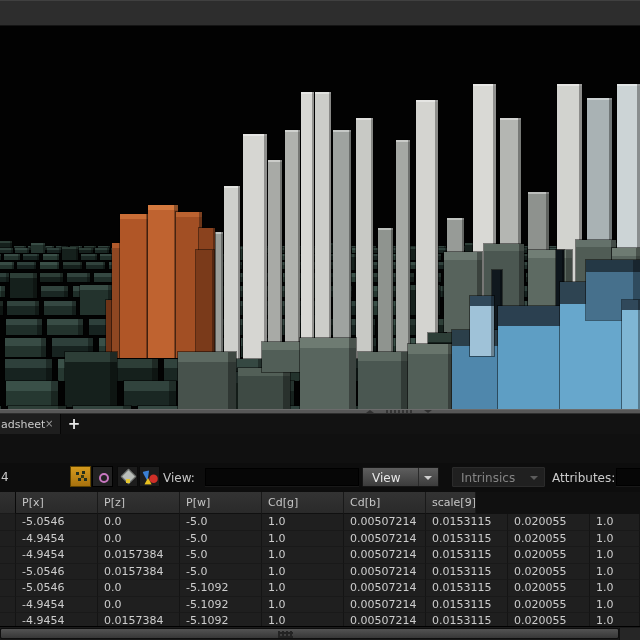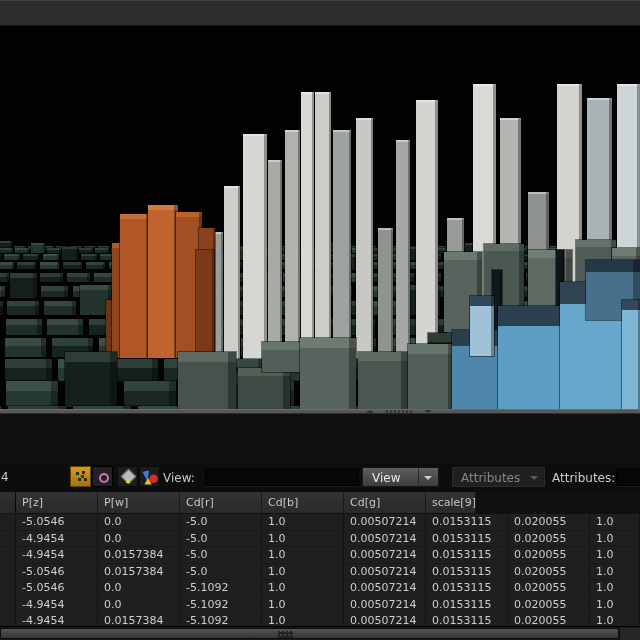--- a/index.html
+++ b/index.html
@@ -1396,20 +1396,27 @@
         <div class="vb-side" style="width: 2px; background: rgba(0, 0, 0, 0.33);"></div>
       </div>
     </div>
 
   <div id="splitter">
     <div class="tri-up" style="left:366px"></div>
     <div class="grip-dots" style="left:386px;width:26px"></div>
     <div class="tri-down" style="left:424px"></div>
   </div>
 
+  <div id="tabbar">
+    <div id="tab">
+      <span id="tab-label">adsheet</span>
+      <span id="tab-close">×</span>
+    </div>
+    <div id="newtab">+</div>
+  </div>
 
 
   <div id="ssbar">
     <span id="count-frag">4</span>
     <div class="tbtn" id="btn-points">
       <div class="dots"></div>
     </div>
     <div class="tbtn" id="btn-vertex">
       <div class="ring"></div>
     </div>
@@ -1426,34 +1433,34 @@
     </div>
     <span id="group-label">View:</span>
     <input id="group-input" class="hin" value="" style="">
     <div id="view-dd">
       <span id="view-label">View</span>
       <div id="view-arrowcell">
         <div class="dd-arrow"></div>
       </div>
     </div>
     <div id="intr-dd">
-      <span id="intr-label">Attributes</span>
+      <span id="intr-label">Intrinsics</span>
       <div class="dd-arrow"></div>
     </div>
     <span id="attr-label">Attributes:</span>
     <input id="attr-input" class="hin" value="" style="">
   </div>
 
   <div id="thead">
       <div class="hcell gut" style="width: 16px;"></div>
+      <div class="hcell" style="width: 82px;">P[x]</div>
       <div class="hcell" style="width: 82px;">P[z]</div>
       <div class="hcell" style="width: 82px;">P[w]</div>
-      <div class="hcell" style="width: 82px;">Cd[r]</div>
+      <div class="hcell" style="width: 82px;">Cd[g]</div>
       <div class="hcell" style="width: 82px;">Cd[b]</div>
-      <div class="hcell" style="width: 82px;">Cd[g]</div>
       <div class="hcell" style="width: 50px;">scale[9]</div>
     </div>
   <div id="tbody">
       <div class="trow">
         <div class="tcell gut" style="width: 16px;"></div>
         <div class="tcell" style="width: 82px;">-5.0546</div>
         <div class="tcell" style="width: 82px;">0.0</div>
         <div class="tcell" style="width: 82px;">-5.0</div>
         <div class="tcell" style="width: 82px;">1.0</div>
         <div class="tcell" style="width: 82px;">0.00507214</div>

